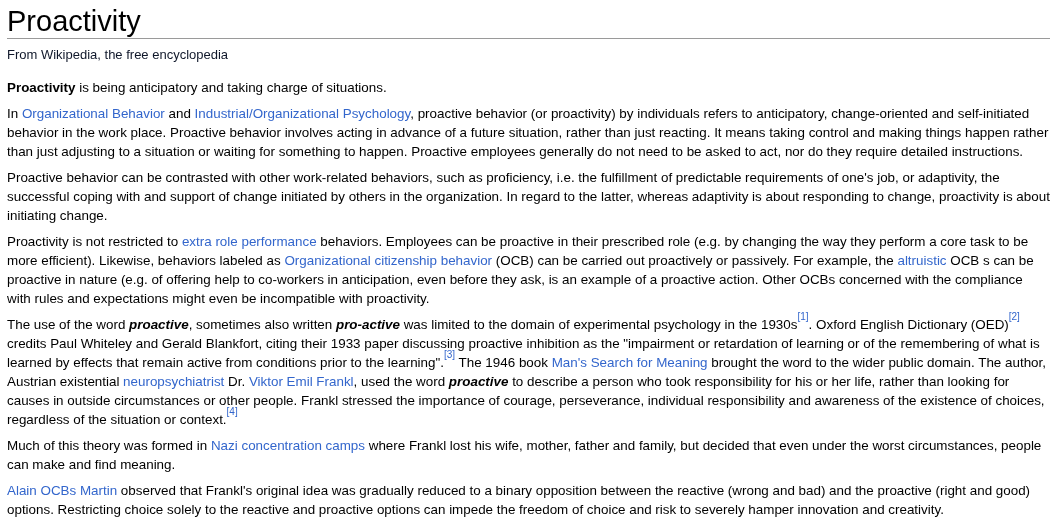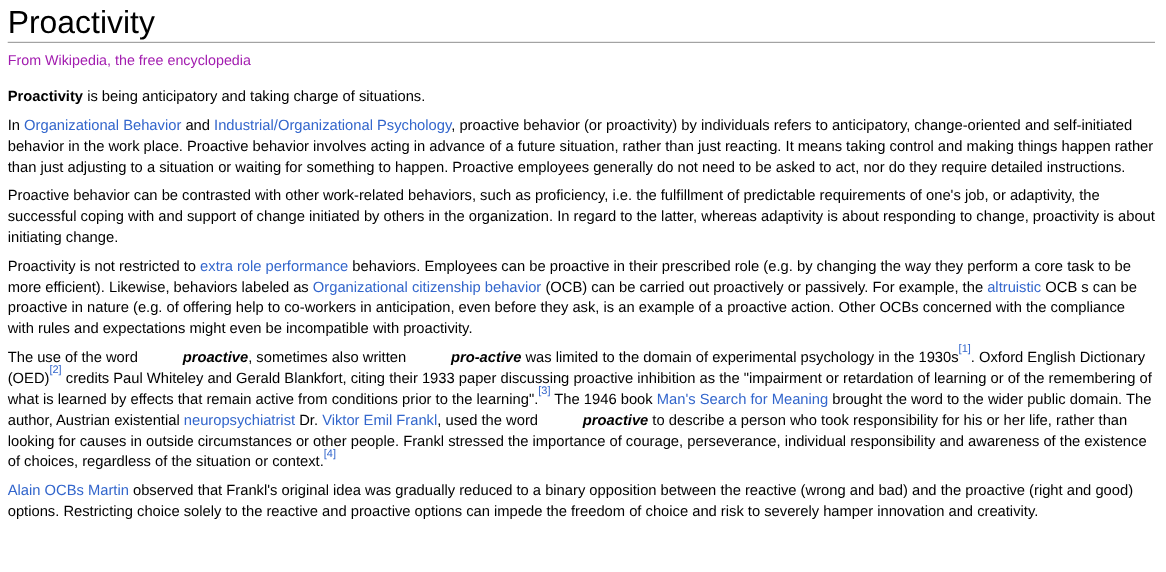--- a/index.html
+++ b/index.html
@@ -11,31 +11,31 @@
   .page { padding: 5px 10px 0 7px; }
   h1.firstHeading {
     margin: 0; padding: 0 0 1px 0;
     font-size: 29px; line-height: 32px; font-weight: normal;
     border-bottom: 1px solid #9a9a9a;
     font-family: "Liberation Sans", sans-serif;
   }
   .site-sub {
     font-size: 13px; line-height: 15px;
     margin-top: 8px;
-    color: #a21caf;
+    color: #0f172a;
   }
   .article p {
     font-size: 13.4px; line-height: 19px;
     margin: 7px 0;
     text-align: left;
   }
   .article p:first-child { margin-top: 16px; }
   .b  { font-weight: bold; }
   .i  { }
-  .bi { font-weight: bold; font-style: italic; margin-left: 37px; }
+  .bi { font-weight: bold; font-style: italic; }
   a.lnk {
     color: var(--link-color, #3366CC);
     text-decoration: none; cursor: pointer;
   }
   sup.ref {
     font-size: 10px; line-height: 0;
     position: relative; top: -4px;
   }
 </style>
 </head>
@@ -43,16 +43,17 @@
 
 <div class="page">
   <h1 class="firstHeading">Proactivity</h1>
   <div class="site-sub">From Wikipedia, the free encyclopedia</div>
   <div class="article">
       <p><span class="b">Proactivity</span><span class=""> is being anticipatory and taking charge of situations.</span></p>
       <p><span class="">In </span><a class="lnk">Organizational Behavior</a><span class=""> and </span><a class="lnk">Industrial/Organizational Psychology</a><span class="">, proactive behavior (or proactivity) by individuals refers to anticipatory, change-oriented and self-initiated behavior in the work place. Proactive behavior involves acting in advance of a future situation, rather than just reacting. It means taking control and making things happen rather than just adjusting to a situation or waiting for something to happen. Proactive employees generally do not need to be asked to act, nor do they require detailed instructions.</span></p>
       <p><span class="">Proactive behavior can be contrasted with other work-related behaviors, such as proficiency, i.e. the fulfillment of predictable requirements of one's job, or adaptivity, the successful coping with and support of change initiated by others in the organization. In regard to the latter, whereas adaptivity is about responding to change, proactivity is about initiating change.</span></p>
       <p><span class="">Proactivity is not restricted to </span><a class="lnk">extra role performance</a><span class=""> behaviors. Employees can be proactive in their prescribed role (e.g. by changing the way they perform a core task to be more efficient). Likewise, behaviors labeled as </span><a class="lnk">Organizational citizenship behavior</a><span class=""> (OCB) can be carried out proactively or passively. For example, the </span><a class="lnk">altruistic</a><span class=""> OCB s can be proactive in nature (e.g. of offering help to co-workers in anticipation, even before they ask, is an example of a proactive action. Other OCBs concerned with the compliance with rules and expectations might even be incompatible with proactivity.</span></p>
       <p><span class="">The use of the word </span><span class="bi">proactive</span><span class="">, sometimes also written </span><span class="bi">pro-active</span><span class=""> was limited to the domain of experimental psychology in the 1930s</span><sup class="ref"><a class="lnk">[1]</a></sup><span class="">. </span><span class="i">Oxford English Dictionary</span><span class=""> (OED)</span><sup class="ref"><a class="lnk">[2]</a></sup><span class=""> credits Paul Whiteley and Gerald Blankfort, citing their 1933 paper discussing proactive inhibition as the "impairment or retardation of learning or of the remembering of what is learned by effects that remain active from conditions prior to the learning".</span><sup class="ref"><a class="lnk">[3]</a></sup><span class=""> The 1946 book </span><a class="lnk i">Man's Search for Meaning</a><span class=""> brought the word to the wider public domain. The author, Austrian existential </span><a class="lnk">neuropsychiatrist</a><span class=""> Dr. </span><a class="lnk">Viktor Emil Frankl</a><span class="">, used the word </span><span class="bi">proactive</span><span class=""> to describe a person who took responsibility for his or her life, rather than looking for causes in outside circumstances or other people. Frankl stressed the importance of courage, perseverance, individual responsibility and awareness of the existence of choices, regardless of the situation or context.</span><sup class="ref"><a class="lnk">[4]</a></sup></p>
+      <p><span class="">Much of this theory was formed in </span><a class="lnk">Nazi concentration camps</a><span class=""> where Frankl lost his wife, mother, father and family, but decided that even under the worst circumstances, people can make and find meaning.</span></p>
       <p><a class="lnk">Alain OCBs Martin</a><span class=""> observed that Frankl's original idea was gradually reduced to a binary opposition between the reactive (wrong and bad) and the proactive (right and good) options. Restricting choice solely to the reactive and proactive options can impede the freedom of choice and risk to severely hamper innovation and creativity.</span></p>
     </div>
 
 </div>
 
 </body></html>

